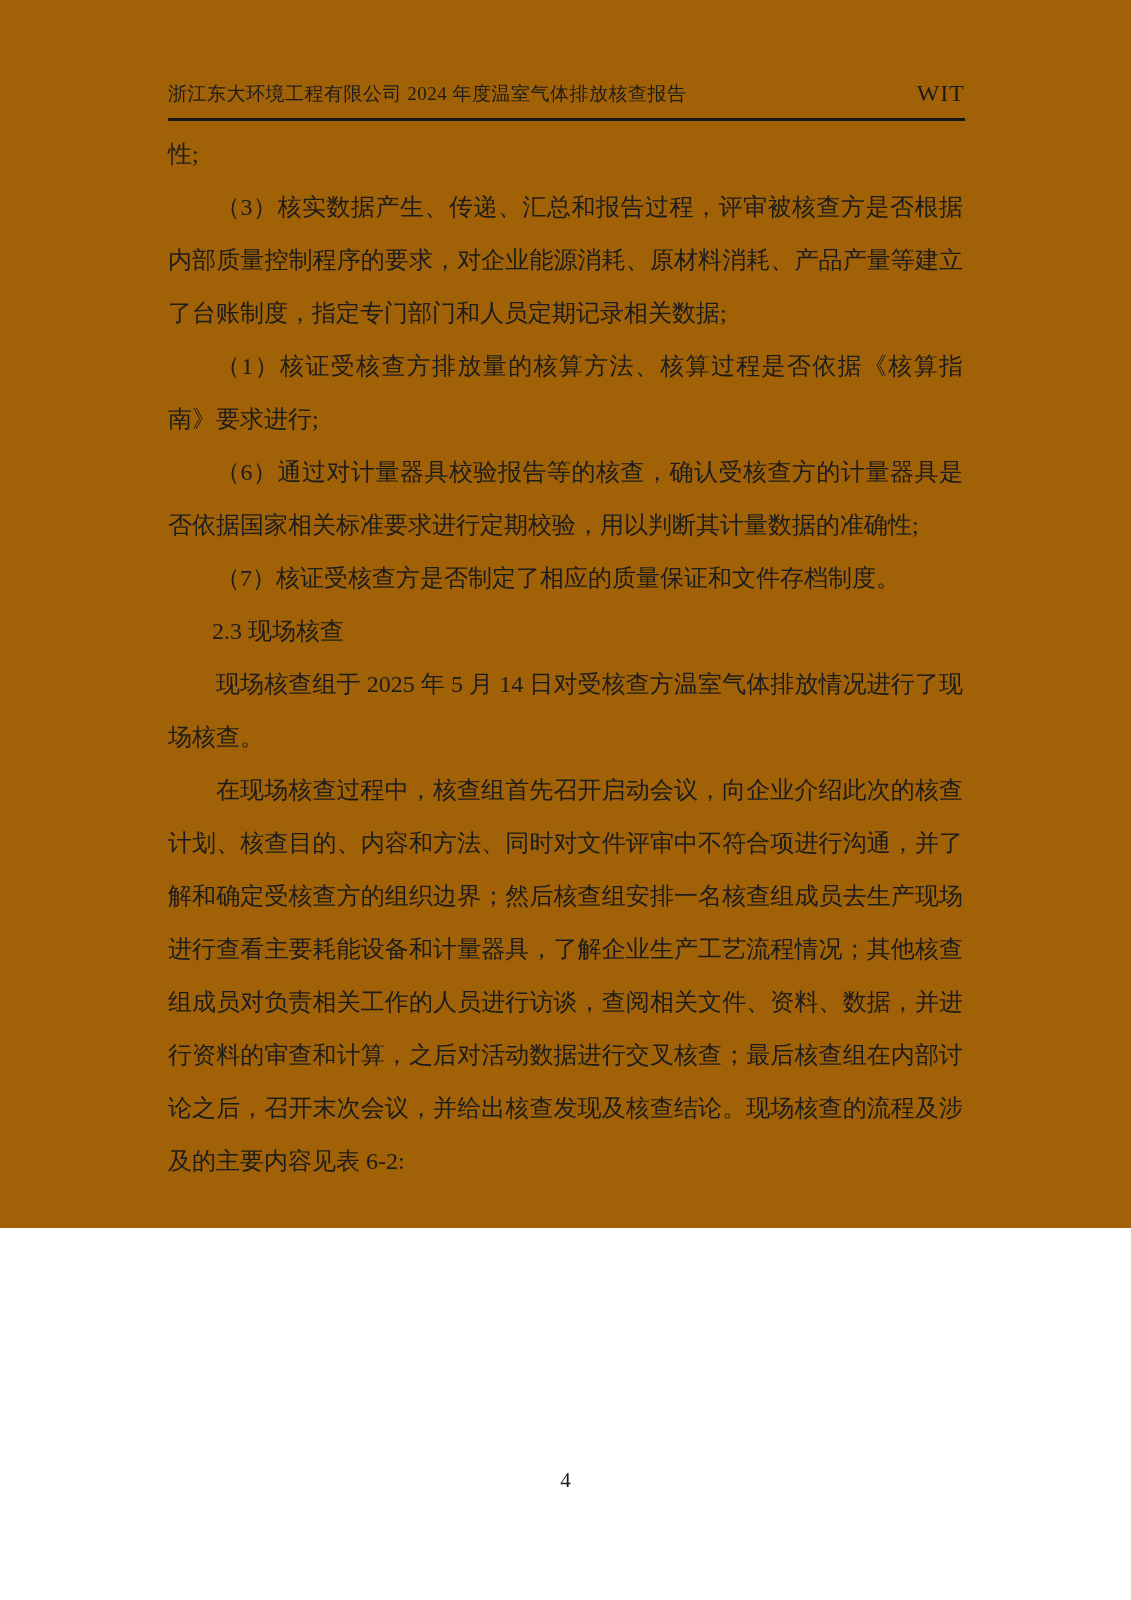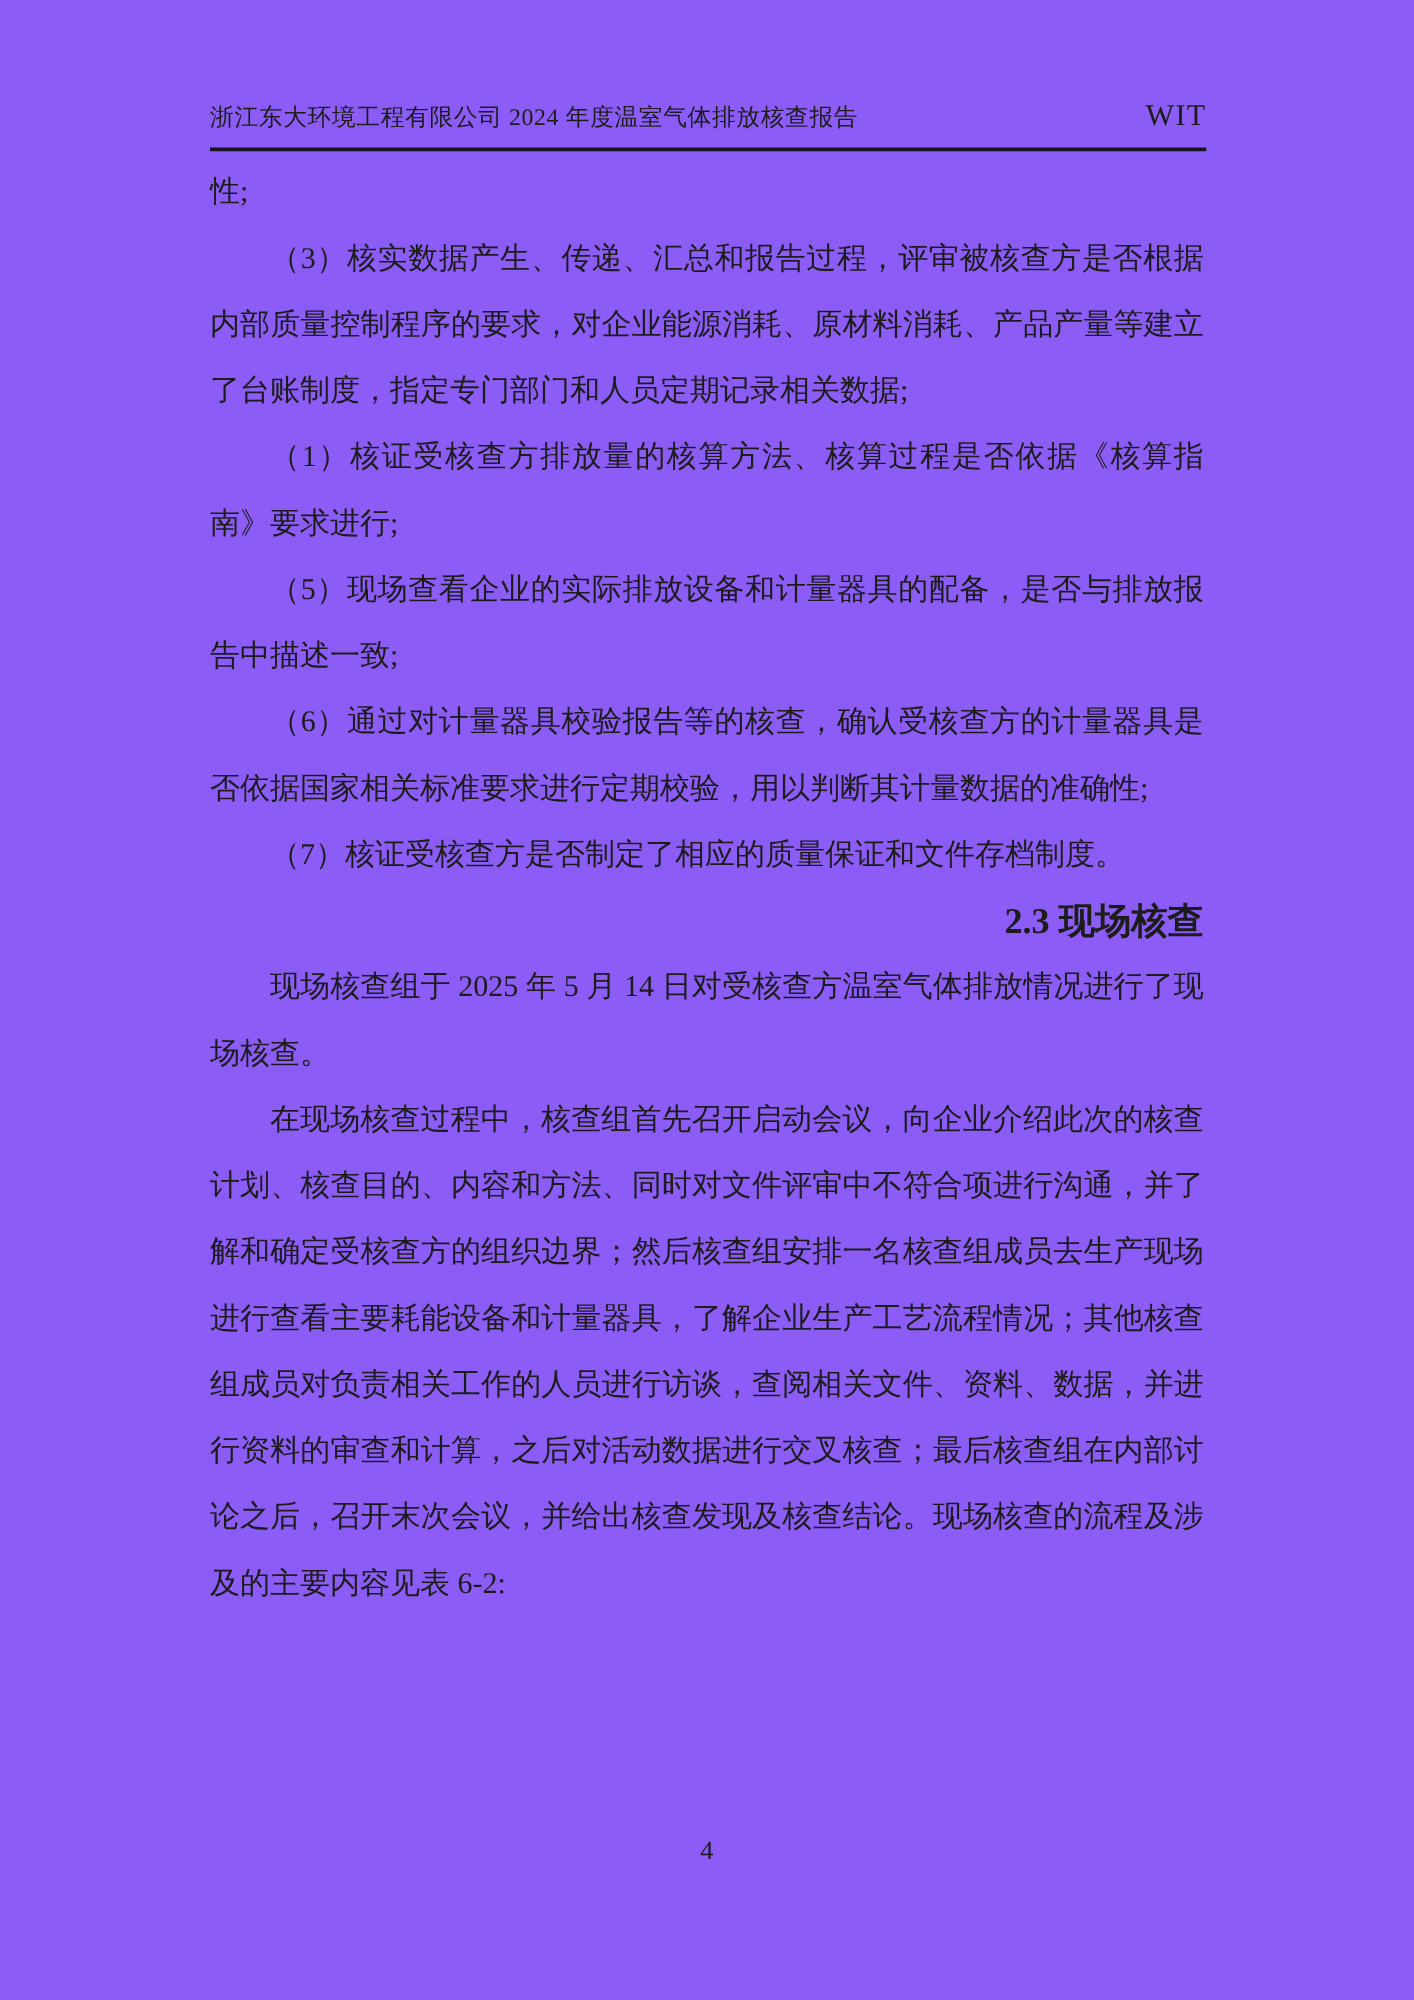--- a/index.html
+++ b/index.html
@@ -9,22 +9,22 @@
   }
   body {
     width: 1131px;
     height: 1600px;
     overflow: hidden;
     font-family: "Liberation Serif", "DejaVu Serif", serif;
   }
   .page {
     position: relative;
     width: 1131px;
-    height: 1600px;
-    background: #8b5cf6;
+    height: 1228px;
+    background: #a16207;
     color: #1c1c1c;
   }
   
   .page-header {
     position: absolute;
     left: 168px;
     right: 166px;
     top: 80px;
     display: flex;
     justify-content: space-between;
@@ -55,25 +55,25 @@
   }
   .para {
     margin: 0;
     text-indent: 48px;
   }
   .para.no-indent {
     text-indent: 0;
   }
   .section-heading {
     margin: 0;
-    font-size: 29px;
+    font-size: 24px;
     line-height: 53px;
-    font-weight: bold;
+    font-weight: normal;
     text-indent: 44px;
-    text-align: right;
+    text-align: left;
   }
   
   .page-footer {
     position: absolute;
     left: 0;
     right: 0;
     top: 1468px;
     text-align: center;
   }
   .page-number {
@@ -87,21 +87,20 @@
 
   <header class="page-header">
     <span class="header-title">浙江东大环境工程有限公司 2024 年度温室气体排放核查报告</span>
     <span class="header-logo">WIT</span>
   </header>
 
   <main class="page-body">
     <p class="para no-indent">性;</p>
     <p class="para">（3）核实数据产生、传递、汇总和报告过程，评审被核查方是否根据内部质量控制程序的要求，对企业能源消耗、原材料消耗、产品产量等建立了台账制度，指定专门部门和人员定期记录相关数据;</p>
     <p class="para">（1）核证受核查方排放量的核算方法、核算过程是否依据《核算指南》要求进行;</p>
-    <p class="para">（5）现场查看企业的实际排放设备和计量器具的配备，是否与排放报告中描述一致;</p>
     <p class="para">（6）通过对计量器具校验报告等的核查，确认受核查方的计量器具是否依据国家相关标准要求进行定期校验，用以判断其计量数据的准确性;</p>
     <p class="para">（7）核证受核查方是否制定了相应的质量保证和文件存档制度。</p>
 
     <h2 class="section-heading">2.3 现场核查</h2>
 
     <p class="para">现场核查组于 2025 年 5 月 14 日对受核查方温室气体排放情况进行了现场核查。</p>
     <p class="para">在现场核查过程中，核查组首先召开启动会议，向企业介绍此次的核查计划、核查目的、内容和方法、同时对文件评审中不符合项进行沟通，并了解和确定受核查方的组织边界；然后核查组安排一名核查组成员去生产现场进行查看主要耗能设备和计量器具，了解企业生产工艺流程情况；其他核查组成员对负责相关工作的人员进行访谈，查阅相关文件、资料、数据，并进行资料的审查和计算，之后对活动数据进行交叉核查；最后核查组在内部讨论之后，召开末次会议，并给出核查发现及核查结论。现场核查的流程及涉及的主要内容见表 6-2:</p>
   </main>
 
   <footer class="page-footer">

